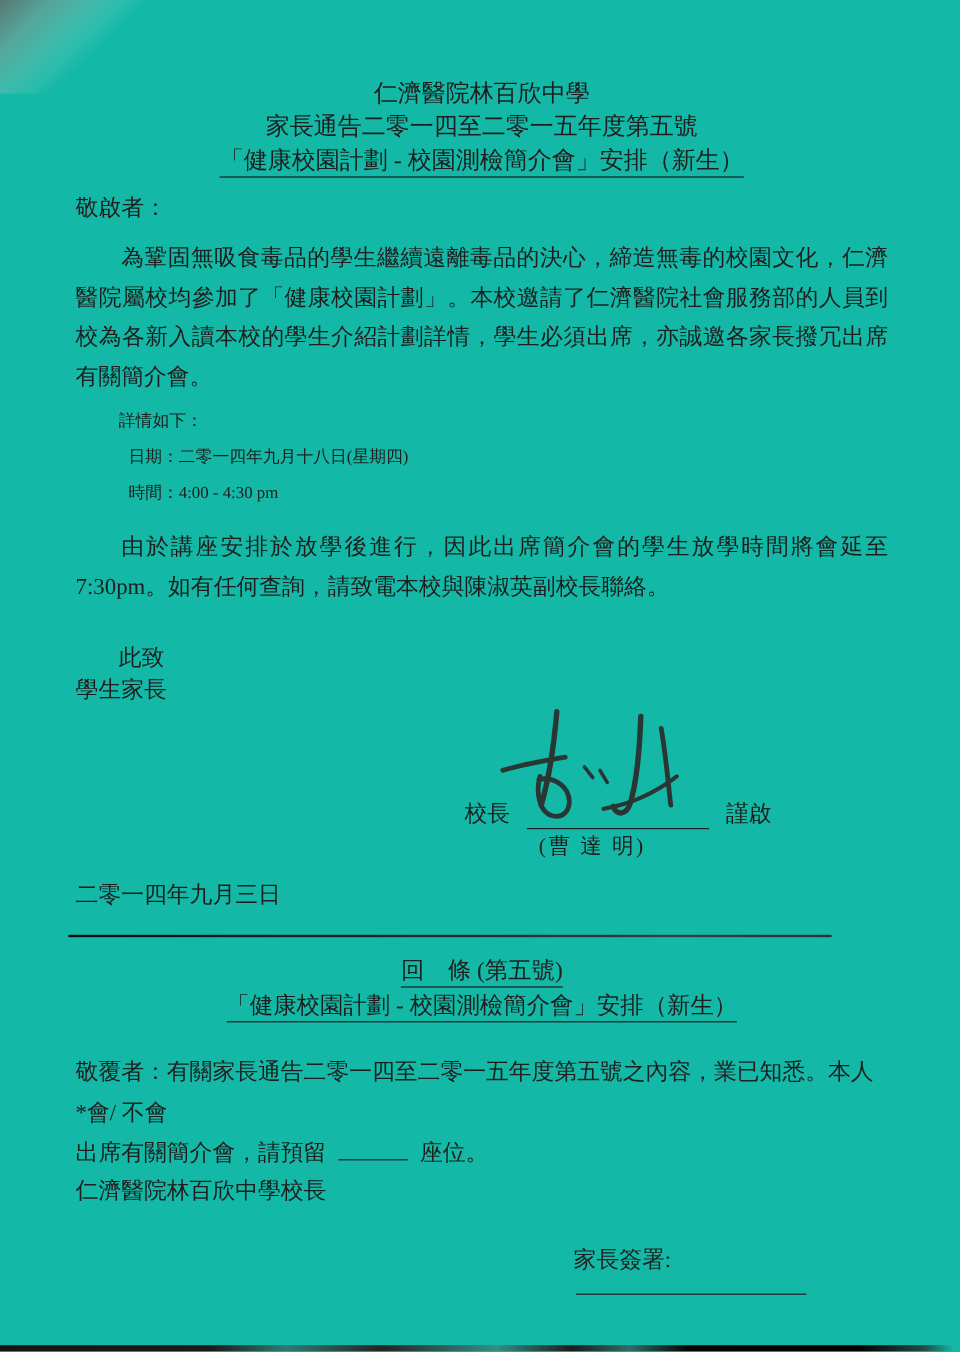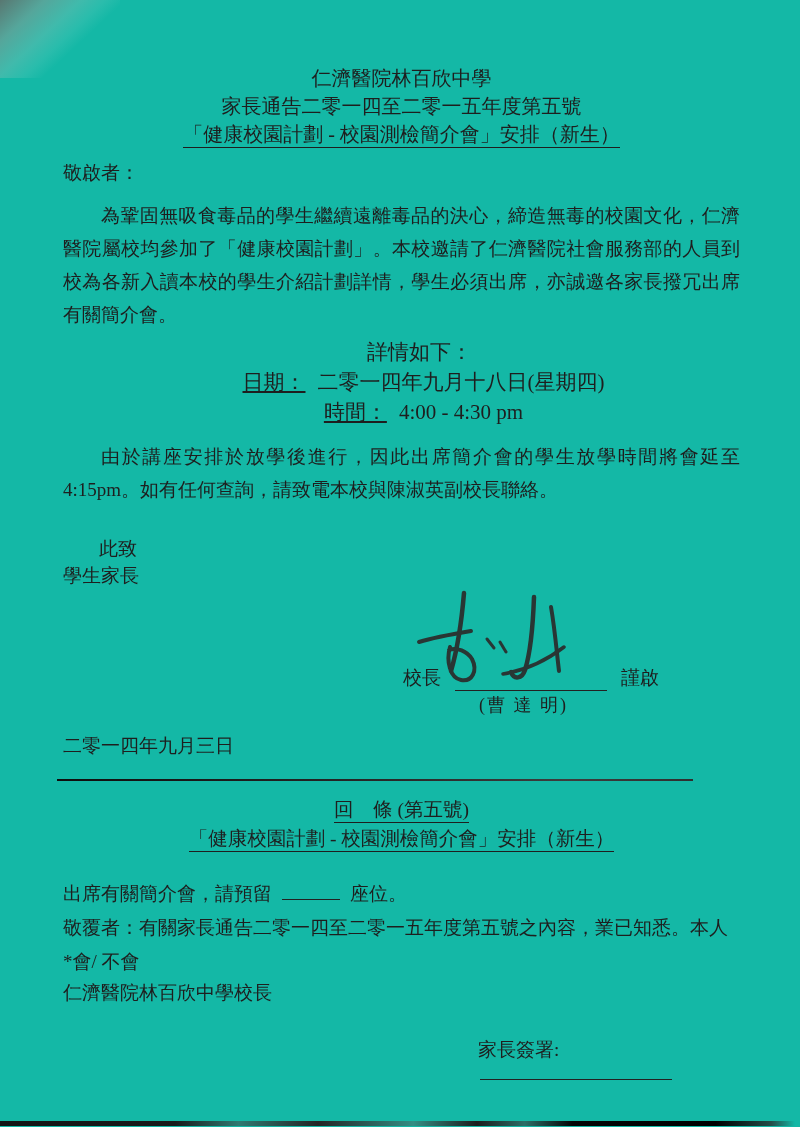--- a/index.html
+++ b/index.html
@@ -29,29 +29,29 @@
       #141414 0%, #1a1a1a 22%, rgba(70,70,70,.55) 30%,
       #242424 40%, rgba(90,90,90,.45) 52%, #1c1c1c 60%,
       rgba(60,60,60,.6) 66%, #050505 72%, #000 90%,
       rgba(40,40,40,.75) 97%, rgba(40,40,40,0) 100%);
   }
   .content{position:absolute;left:63px;width:677px;top:0;}
   .hdr{margin-top:64px;text-align:center;font-size:20px;line-height:28px;}
   .hdr .u{border-bottom:1.6px solid #1e1e1e;padding-bottom:2px;}
   .salutation{margin-top:12px;font-size:19px;}
   .para{margin-top:13px;font-size:19px;line-height:33px;text-align:justify;text-indent:2em;}
-  .details{margin-top:6px;font-size:21px;line-height:30px;margin-left:36px;text-align:center;}
+  .details{margin-top:6px;font-size:14px;line-height:30px;margin-left:36px;}
   .details .row{margin-left:8px;}
-  .details .lbl{margin-right:12px;text-decoration:underline;}
+  .details .lbl{margin-right:0;}
   .closing{margin-top:29px;margin-left:36px;font-size:19px;line-height:27px;}
   .recipient{font-size:19px;line-height:27px;}
   .sig-block{position:relative;height:128px;}
-  .sig-row{position:absolute;left:340px;bottom:26px;display:flex;align-items:flex-end;font-size:19px;}
+  .sig-row{position:absolute;left:324px;bottom:26px;display:flex;align-items:flex-end;font-size:19px;}
   .sig-underline{display:inline-block;width:152px;border-bottom:1.5px solid #222;height:4px;margin:0 14px;}
-  .sig-name{position:absolute;left:416px;bottom:0;font-size:18px;letter-spacing:2px;}
+  .sig-name{position:absolute;left:386px;bottom:0;font-size:18px;letter-spacing:2px;}
   .signature-svg{position:absolute;left:348px;bottom:20px;width:172px;height:112px;}
   .issue-date{font-size:19px;margin-top:16px;}
   .divider{margin-top:20px;margin-left:-6px;width:636px;height:2px;
     background:linear-gradient(90deg,#0e0e0e,#2a2a2a 55%,#3d3d3d 80%,#2f2f2f);}
   .reply-hdr{margin-top:14px;text-align:center;font-size:19.5px;line-height:29px;}
   .reply-hdr .u{border-bottom:1.6px solid #1e1e1e;padding-bottom:2px;}
   .reply-body{margin-top:24px;font-size:19px;line-height:34px;}
   .blank{display:inline-block;border-bottom:1.6px solid #222;height:15px;vertical-align:baseline;}
   .seat-blank{width:58px;margin:0 10px;}
   .reply-closing{margin-top:20px;margin-left:36px;font-size:19px;line-height:28px;}
@@ -81,21 +81,21 @@
     <div class="details">
       <div>詳情如下：</div>
       <div class="row">
         <span class="lbl">日期：</span><span>二零一四年九月十八日(星期四)</span>
       </div>
       <div class="row">
         <span class="lbl">時間：</span><span>4:00 - 4:30 pm</span>
       </div>
     </div>
 
-    <div class="para">由於講座安排於放學後進行，因此出席簡介會的學生放學時間將會延至 4:15pm。如有任何查詢，請致電本校與陳淑英副校長聯絡。</div>
+    <div class="para">由於講座安排於放學後進行，因此出席簡介會的學生放學時間將會延至 7:30pm。如有任何查詢，請致電本校與陳淑英副校長聯絡。</div>
 
     <div class="closing">此致</div>
     <div class="recipient">學生家長</div>
 
     <div class="sig-block">
       <svg class="signature-svg" viewBox="0 0 172 112" fill="none" xmlns="http://www.w3.org/2000/svg">
         <g stroke="#2b2b2b" stroke-linecap="round" fill="none" opacity="0.92">
           <path d="M8,57 C24,52 42,49 60,46" stroke-width="4"></path>
           <path d="M53,8 C51,32 47,62 40,86" stroke-width="4.5"></path>
           <path d="M39,62 C35,76 39,93 50,95 C61,97 67,86 61,74 C56,66 46,62 38,65" stroke-width="4"></path>
@@ -117,24 +117,24 @@
     <div class="issue-date">二零一四年九月三日</div>
 
     <div class="divider"></div>
 
     <div class="reply-hdr">
       <div><span class="u">回　條 (第五號)</span></div>
       <div><span class="u">「健康校園計劃 - 校園測檢簡介會」安排（新生）</span></div>
     </div>
 
     <div class="reply-body">
+      <div>敬覆者：有關家長通告二零一四至二零一五年度第五號之內容，業已知悉。本人 *會/ 不會</div>
       <div>
         <span>出席有關簡介會，請預留</span><span class="blank seat-blank"></span><span>座位。</span>
       </div>
-      <div>敬覆者：有關家長通告二零一四至二零一五年度第五號之內容，業已知悉。本人 *會/ 不會</div>
     </div>
 
     <div class="reply-addressee">仁濟醫院林百欣中學校長</div>
 
     <div class="parent-row">
       <span>家長簽署:</span><span class="blank parent-blank"></span>
     </div>
 
   </div>
 

